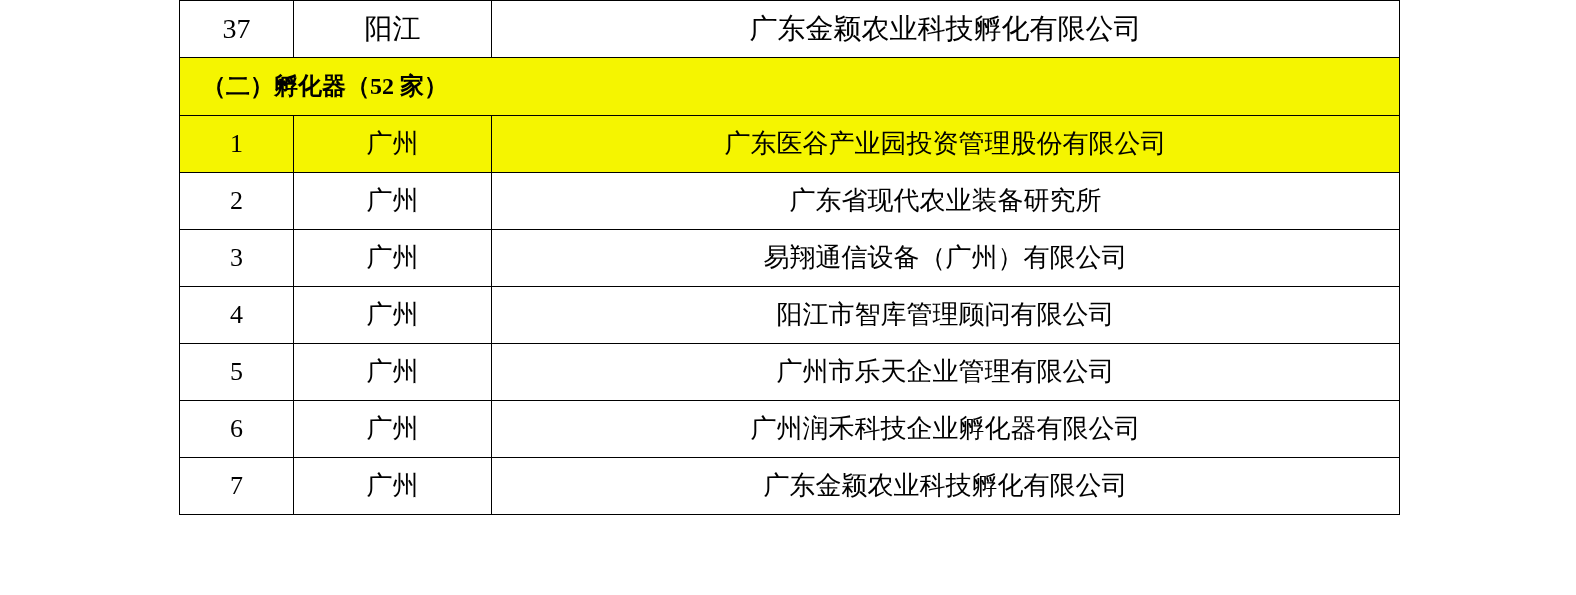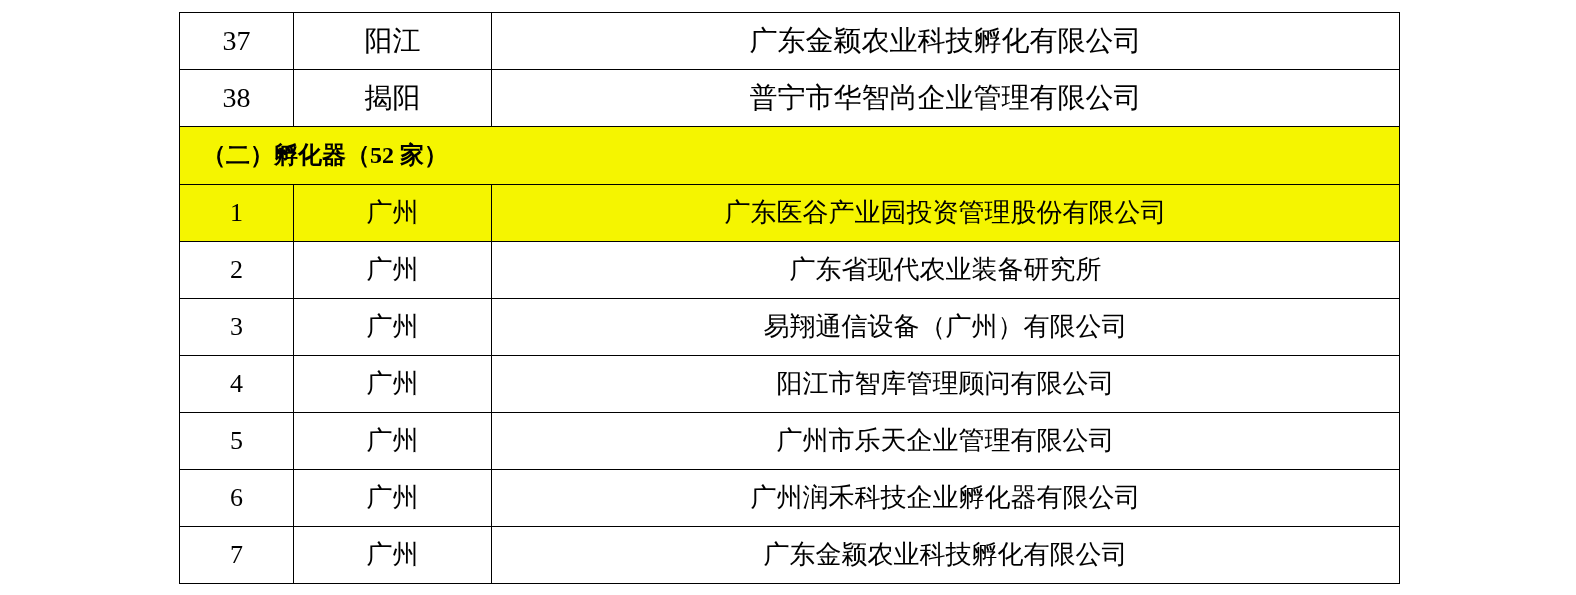--- a/index.html
+++ b/index.html
@@ -17,21 +17,21 @@
     position: relative;
     width: 1576px;
     height: 595px;
     background: #ffffff;
   }
   table.doc-table {
     border-collapse: collapse;
     table-layout: fixed;
     position: absolute;
     left: 179px;
-    top: 12px;
+    top: 0px;
     width: 1220px;
   }
   table.doc-table td {
     border: 1px solid #000000;
     padding: 0;
     margin: 0;
     text-align: center;
     vertical-align: middle;
     color: #000000;
     font-size: 26px;
@@ -71,25 +71,20 @@
 <div class="page">
   <table class="doc-table">
     <tbody>
 
       <tr class="row-normal row-big">
         <td class="col-num">37</td>
         <td class="col-city">阳江</td>
         <td class="col-name">广东金颖农业科技孵化有限公司</td>
       </tr>
 
-      <tr class="row-normal row-big">
-        <td class="col-num">38</td>
-        <td class="col-city">揭阳</td>
-        <td class="col-name">普宁市华智尚企业管理有限公司</td>
-      </tr>
 
       <tr class="section-row">
         <td colspan="3">（二）孵化器（52 家）</td>
       </tr>
 
       <tr class="row-highlight">
         <td class="col-num">1</td>
         <td class="col-city">广州</td>
         <td class="col-name">广东医谷产业园投资管理股份有限公司</td>
       </tr>

